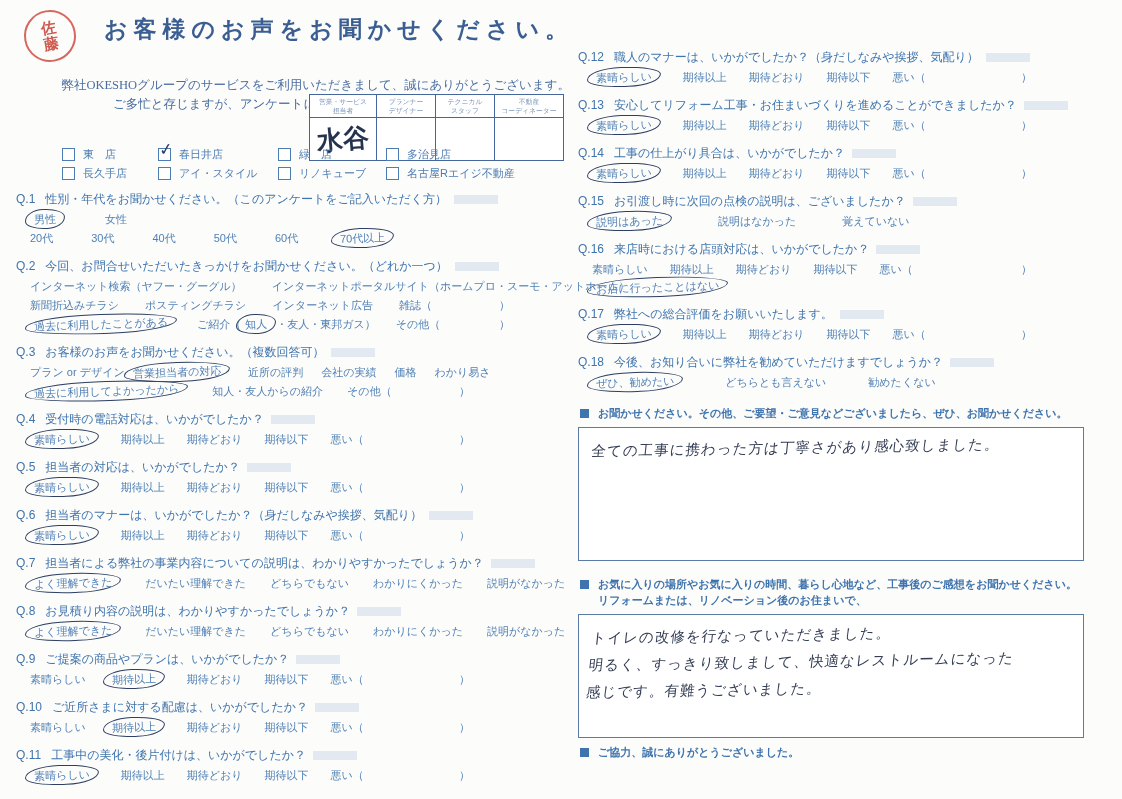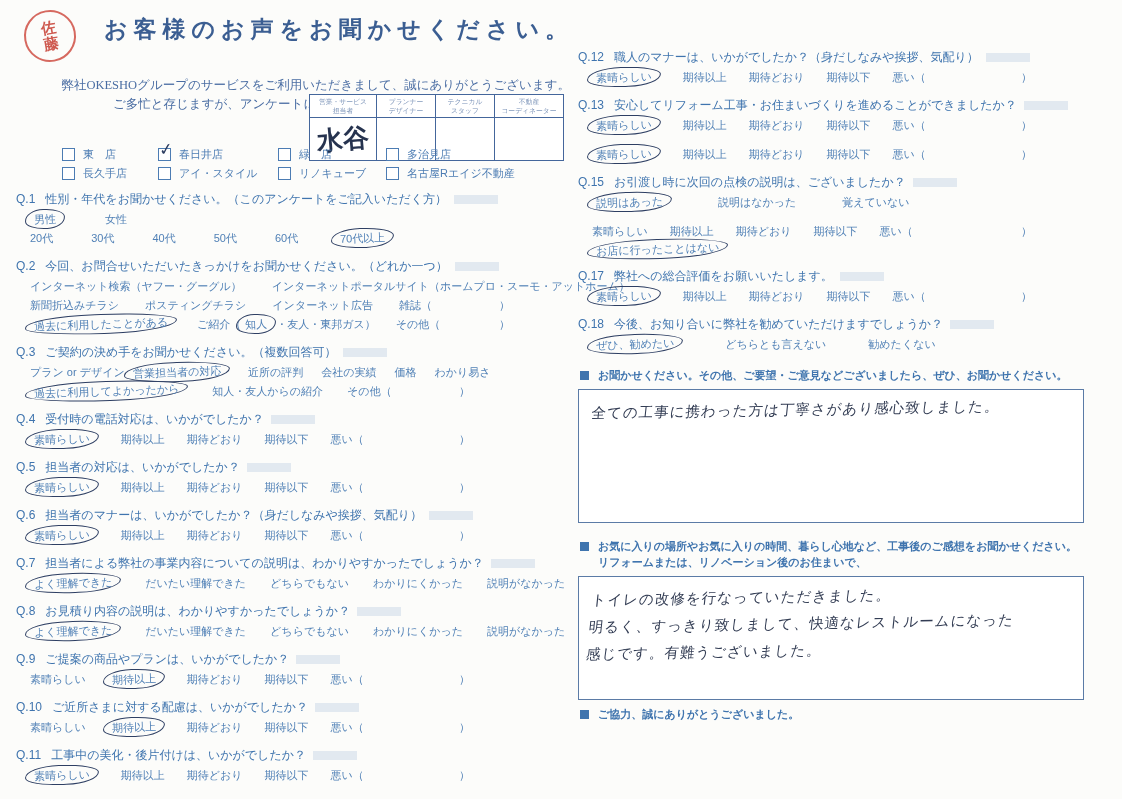--- a/index.html
+++ b/index.html
@@ -172,21 +172,21 @@
             <span class="opt circled" style="margin-right: 20px;">過去に利用したことがある</span>
             <span class="opt" style="margin-right: 0px;">ご紹介（</span>
             <span class="opt circled" style="margin-right: 0px;">知人</span>
             <span class="opt" style="margin-right: 20px;">・友人・東邦ガス）</span>
             <span class="opt" style="margin-right: 0px;">その他（</span>
             <span class="spacer"></span>
             <span>）</span>
           </div>
         </div>
         <div class="question">
-          <div class="qhead"><span class="qno">Q.3</span><span>ご契約の決め手をお聞かせください。（複数回答可）</span><span class="streak"></span></div>
+          <div class="qhead"><span class="qno">Q.3</span><span>お客様のお声をお聞かせください。（複数回答可）</span><span class="streak"></span></div>
           <div class="opt-row">
             <span class="opt" style="margin-right: 4px;">プラン or デザイン</span>
             <span class="opt circled" style="margin-right: 18px;">営業担当者の対応</span>
             <span class="opt" style="margin-right: 18px;">近所の評判</span>
             <span class="opt" style="margin-right: 18px;">会社の実績</span>
             <span class="opt" style="margin-right: 18px;">価格</span>
             <span class="opt" style="margin-right: 18px;">わかり易さ</span>
           </div>
           <div class="opt-row" style="width: 440px;">
             <span class="opt circled" style="margin-right: 24px;">過去に利用してよかったから</span>
@@ -311,39 +311,41 @@
             <span class="opt circled" style="margin-right: 22px;">素晴らしい</span>
             <span class="opt" style="margin-right: 22px;">期待以上</span>
             <span class="opt" style="margin-right: 22px;">期待どおり</span>
             <span class="opt" style="margin-right: 22px;">期待以下</span>
             <span class="opt" style="margin-right: 0px;">悪い（</span>
             <span class="spacer"></span>
             <span>）</span>
           </div>
         </div>
         <div class="question">
+          <div class="qhead"><span class="qno">Q.14</span><span>工事の仕上がり具合は、いかがでしたか？</span><span class="streak"></span></div>
           <div class="opt-row" style="width: 440px;">
             <span class="opt circled" style="margin-right: 22px;">素晴らしい</span>
             <span class="opt" style="margin-right: 22px;">期待以上</span>
             <span class="opt" style="margin-right: 22px;">期待どおり</span>
             <span class="opt" style="margin-right: 22px;">期待以下</span>
             <span class="opt" style="margin-right: 0px;">悪い（</span>
             <span class="spacer"></span>
             <span>）</span>
           </div>
         </div>
         <div class="question">
           <div class="qhead"><span class="qno">Q.15</span><span>お引渡し時に次回の点検の説明は、ございましたか？</span><span class="streak"></span></div>
           <div class="opt-row">
             <span class="opt circled" style="margin-right: 46px;">説明はあった</span>
             <span class="opt" style="margin-right: 46px;">説明はなかった</span>
             <span class="opt" style="margin-right: 46px;">覚えていない</span>
           </div>
         </div>
         <div class="question">
+          <div class="qhead"><span class="qno">Q.16</span><span>来店時における店頭対応は、いかがでしたか？</span><span class="streak"></span></div>
           <div class="opt-row" style="width: 440px;">
             <span class="opt" style="margin-right: 22px;">素晴らしい</span>
             <span class="opt" style="margin-right: 22px;">期待以上</span>
             <span class="opt" style="margin-right: 22px;">期待どおり</span>
             <span class="opt" style="margin-right: 22px;">期待以下</span>
             <span class="opt" style="margin-right: 0px;">悪い（</span>
             <span class="spacer"></span>
             <span>）</span>
           </div>
           <div class="opt-row">

